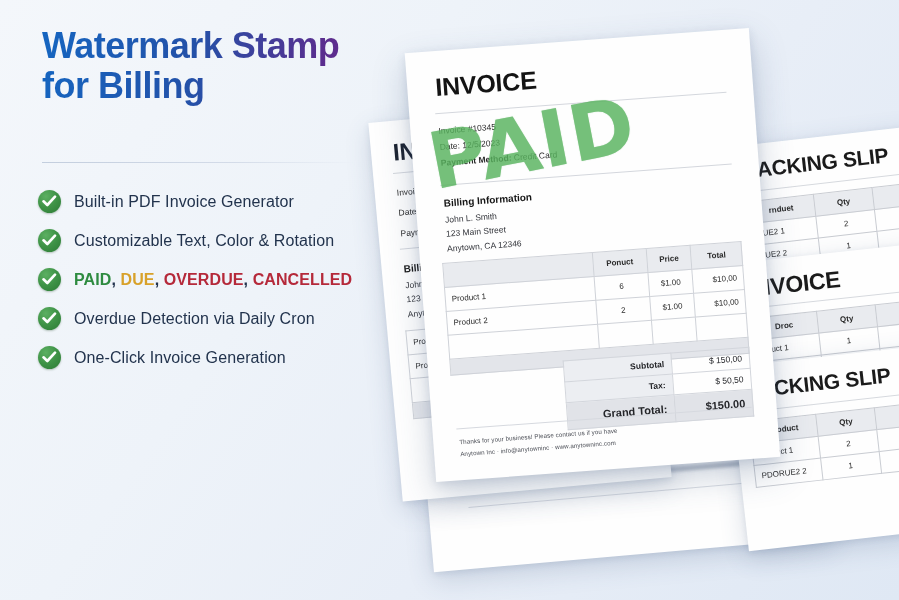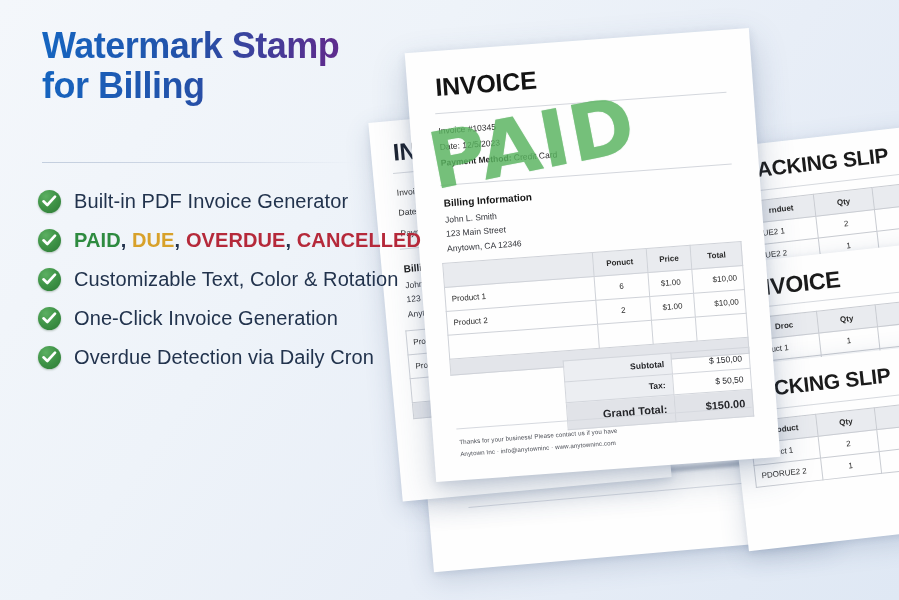--- a/index.html
+++ b/index.html
@@ -35,21 +35,21 @@
     height: 39px;
   }
   .check {
     position: relative; flex: 0 0 auto;
     width: 23px; height: 23px; border-radius: 50%;
     background: radial-gradient(circle at 34% 28%, #5cb062 0%, #3f9347 48%, #2c7a35 100%);
     box-shadow: 0 1px 2px rgba(20,60,25,.28);
   }
   .check svg { position: absolute; left: 4px; top: 5px; }
   .feature-text {
-    font-size: 20px; color: #22334d; font-weight: 400;
+    font-size: 16px; color: #22334d; font-weight: 400;
     letter-spacing: .1px; white-space: nowrap;
   }
   .st-paid { color: #2e8b40; font-weight: 700; }
   .st-due { color: #d8a12a; font-weight: 700; }
   .st-overdue { color: #b5293a; font-weight: 700; }
   .st-cancelled { color: #b5293a; font-weight: 700; }
   .st-sep { color: #22334d; font-weight: 700; }
 
   
   .papers { position: absolute; left: 340px; top: -20px; width: 580px; height: 640px; }
@@ -367,48 +367,48 @@
         <span class="feature-text">Built-in PDF Invoice Generator</span>
       </div>
 
 
       <div class="feature-item">
         <span class="check">
           <svg width="15" height="13" viewBox="0 0 15 13">
               <path d="M1.5 6.3 L5.3 10 L13 1.6" stroke="#fff" stroke-width="2.6" fill="none" stroke-linecap="round" stroke-linejoin="round"></path>
             </svg>
         </span>
-        <span class="feature-text"><span class="st-paid">PAID</span><span class="st-sep">, </span><span class="st-due">DUE</span><span class="st-sep">, </span><span class="st-overdue">OVERDUE</span><span class="st-sep">, </span><span class="st-cancelled">CANCELLED</span></span>
+        <span class="feature-text">Customizable Text, Color &amp; Rotation</span>
       </div>
 
       <div class="feature-item">
         <span class="check">
           <svg width="15" height="13" viewBox="0 0 15 13">
               <path d="M1.5 6.3 L5.3 10 L13 1.6" stroke="#fff" stroke-width="2.6" fill="none" stroke-linecap="round" stroke-linejoin="round"></path>
             </svg>
         </span>
-        <span class="feature-text">Customizable Text, Color &amp; Rotation</span>
-      </div>
-
+        <span class="feature-text"><span class="st-paid">PAID</span><span class="st-sep">, </span><span class="st-due">DUE</span><span class="st-sep">, </span><span class="st-overdue">OVERDUE</span><span class="st-sep">, </span><span class="st-cancelled">CANCELLED</span></span>
+      </div>
+
+
+      <div class="feature-item">
+        <span class="check">
+          <svg width="15" height="13" viewBox="0 0 15 13">
+              <path d="M1.5 6.3 L5.3 10 L13 1.6" stroke="#fff" stroke-width="2.6" fill="none" stroke-linecap="round" stroke-linejoin="round"></path>
+            </svg>
+        </span>
+        <span class="feature-text">Overdue Detection via Daily Cron</span>
+      </div>
 
       <div class="feature-item">
         <span class="check">
           <svg width="15" height="13" viewBox="0 0 15 13">
               <path d="M1.5 6.3 L5.3 10 L13 1.6" stroke="#fff" stroke-width="2.6" fill="none" stroke-linecap="round" stroke-linejoin="round"></path>
             </svg>
         </span>
         <span class="feature-text">One-Click Invoice Generation</span>
       </div>
 
-      <div class="feature-item">
-        <span class="check">
-          <svg width="15" height="13" viewBox="0 0 15 13">
-              <path d="M1.5 6.3 L5.3 10 L13 1.6" stroke="#fff" stroke-width="2.6" fill="none" stroke-linecap="round" stroke-linejoin="round"></path>
-            </svg>
-        </span>
-        <span class="feature-text">Overdue Detection via Daily Cron</span>
-      </div>
-
 
     </div>
   </div>
 
 </div>
 
 </body></html>

